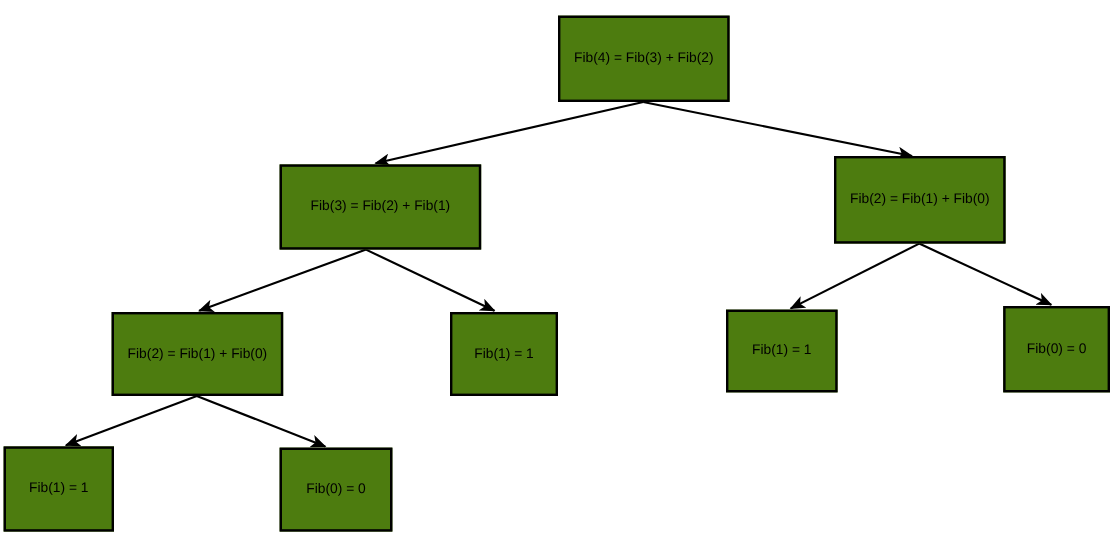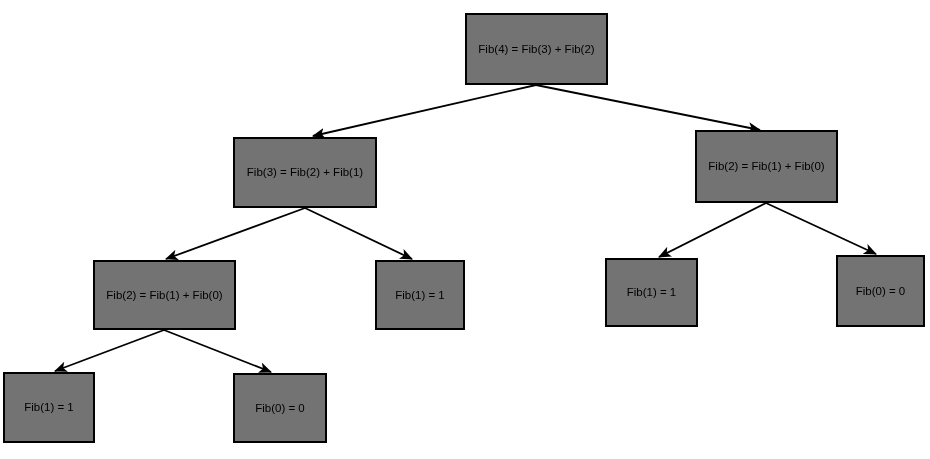--- a/index.html
+++ b/index.html
@@ -18,34 +18,34 @@
   #edge-layer {
     position: absolute;
     left: 0;
     top: 0;
     width: 930px;
     height: 459px;
   }
   .tree-node {
     position: absolute;
     box-sizing: border-box;
-    background: #737373;
+    background: #4d7c0f;
     border: 2px solid #000000;
     display: flex;
     align-items: center;
     justify-content: center;
     text-align: center;
     color: #000000;
     font-size: 11.5px;
     line-height: 1.1;
     white-space: nowrap;
   }
   
   #node-root { left: 465px; top: 13px;  width: 143px; height: 72px; }
-  #node-l    { left: 233px; top: 137px; width: 144px; height: 71px; }
+  #node-l    { left: 233px; top: 137px; width: 168px; height: 71px; }
   #node-r    { left: 695px; top: 130px; width: 143px; height: 73px; }
   #node-ll   { left: 93px;  top: 260px; width: 143px; height: 70px; }
   #node-lr   { left: 375px; top: 260px; width: 90px;  height: 70px; }
   #node-rl   { left: 605px; top: 258px; width: 93px;  height: 69px; }
   #node-rr   { left: 836px; top: 255px; width: 89px;  height: 72px; }
   #node-lll  { left: 3px;   top: 372px; width: 92px;  height: 71px; }
   #node-llr  { left: 233px; top: 373px; width: 94px;  height: 70px; }
   .edge {
     stroke: #000000;
     stroke-width: 1.8;

